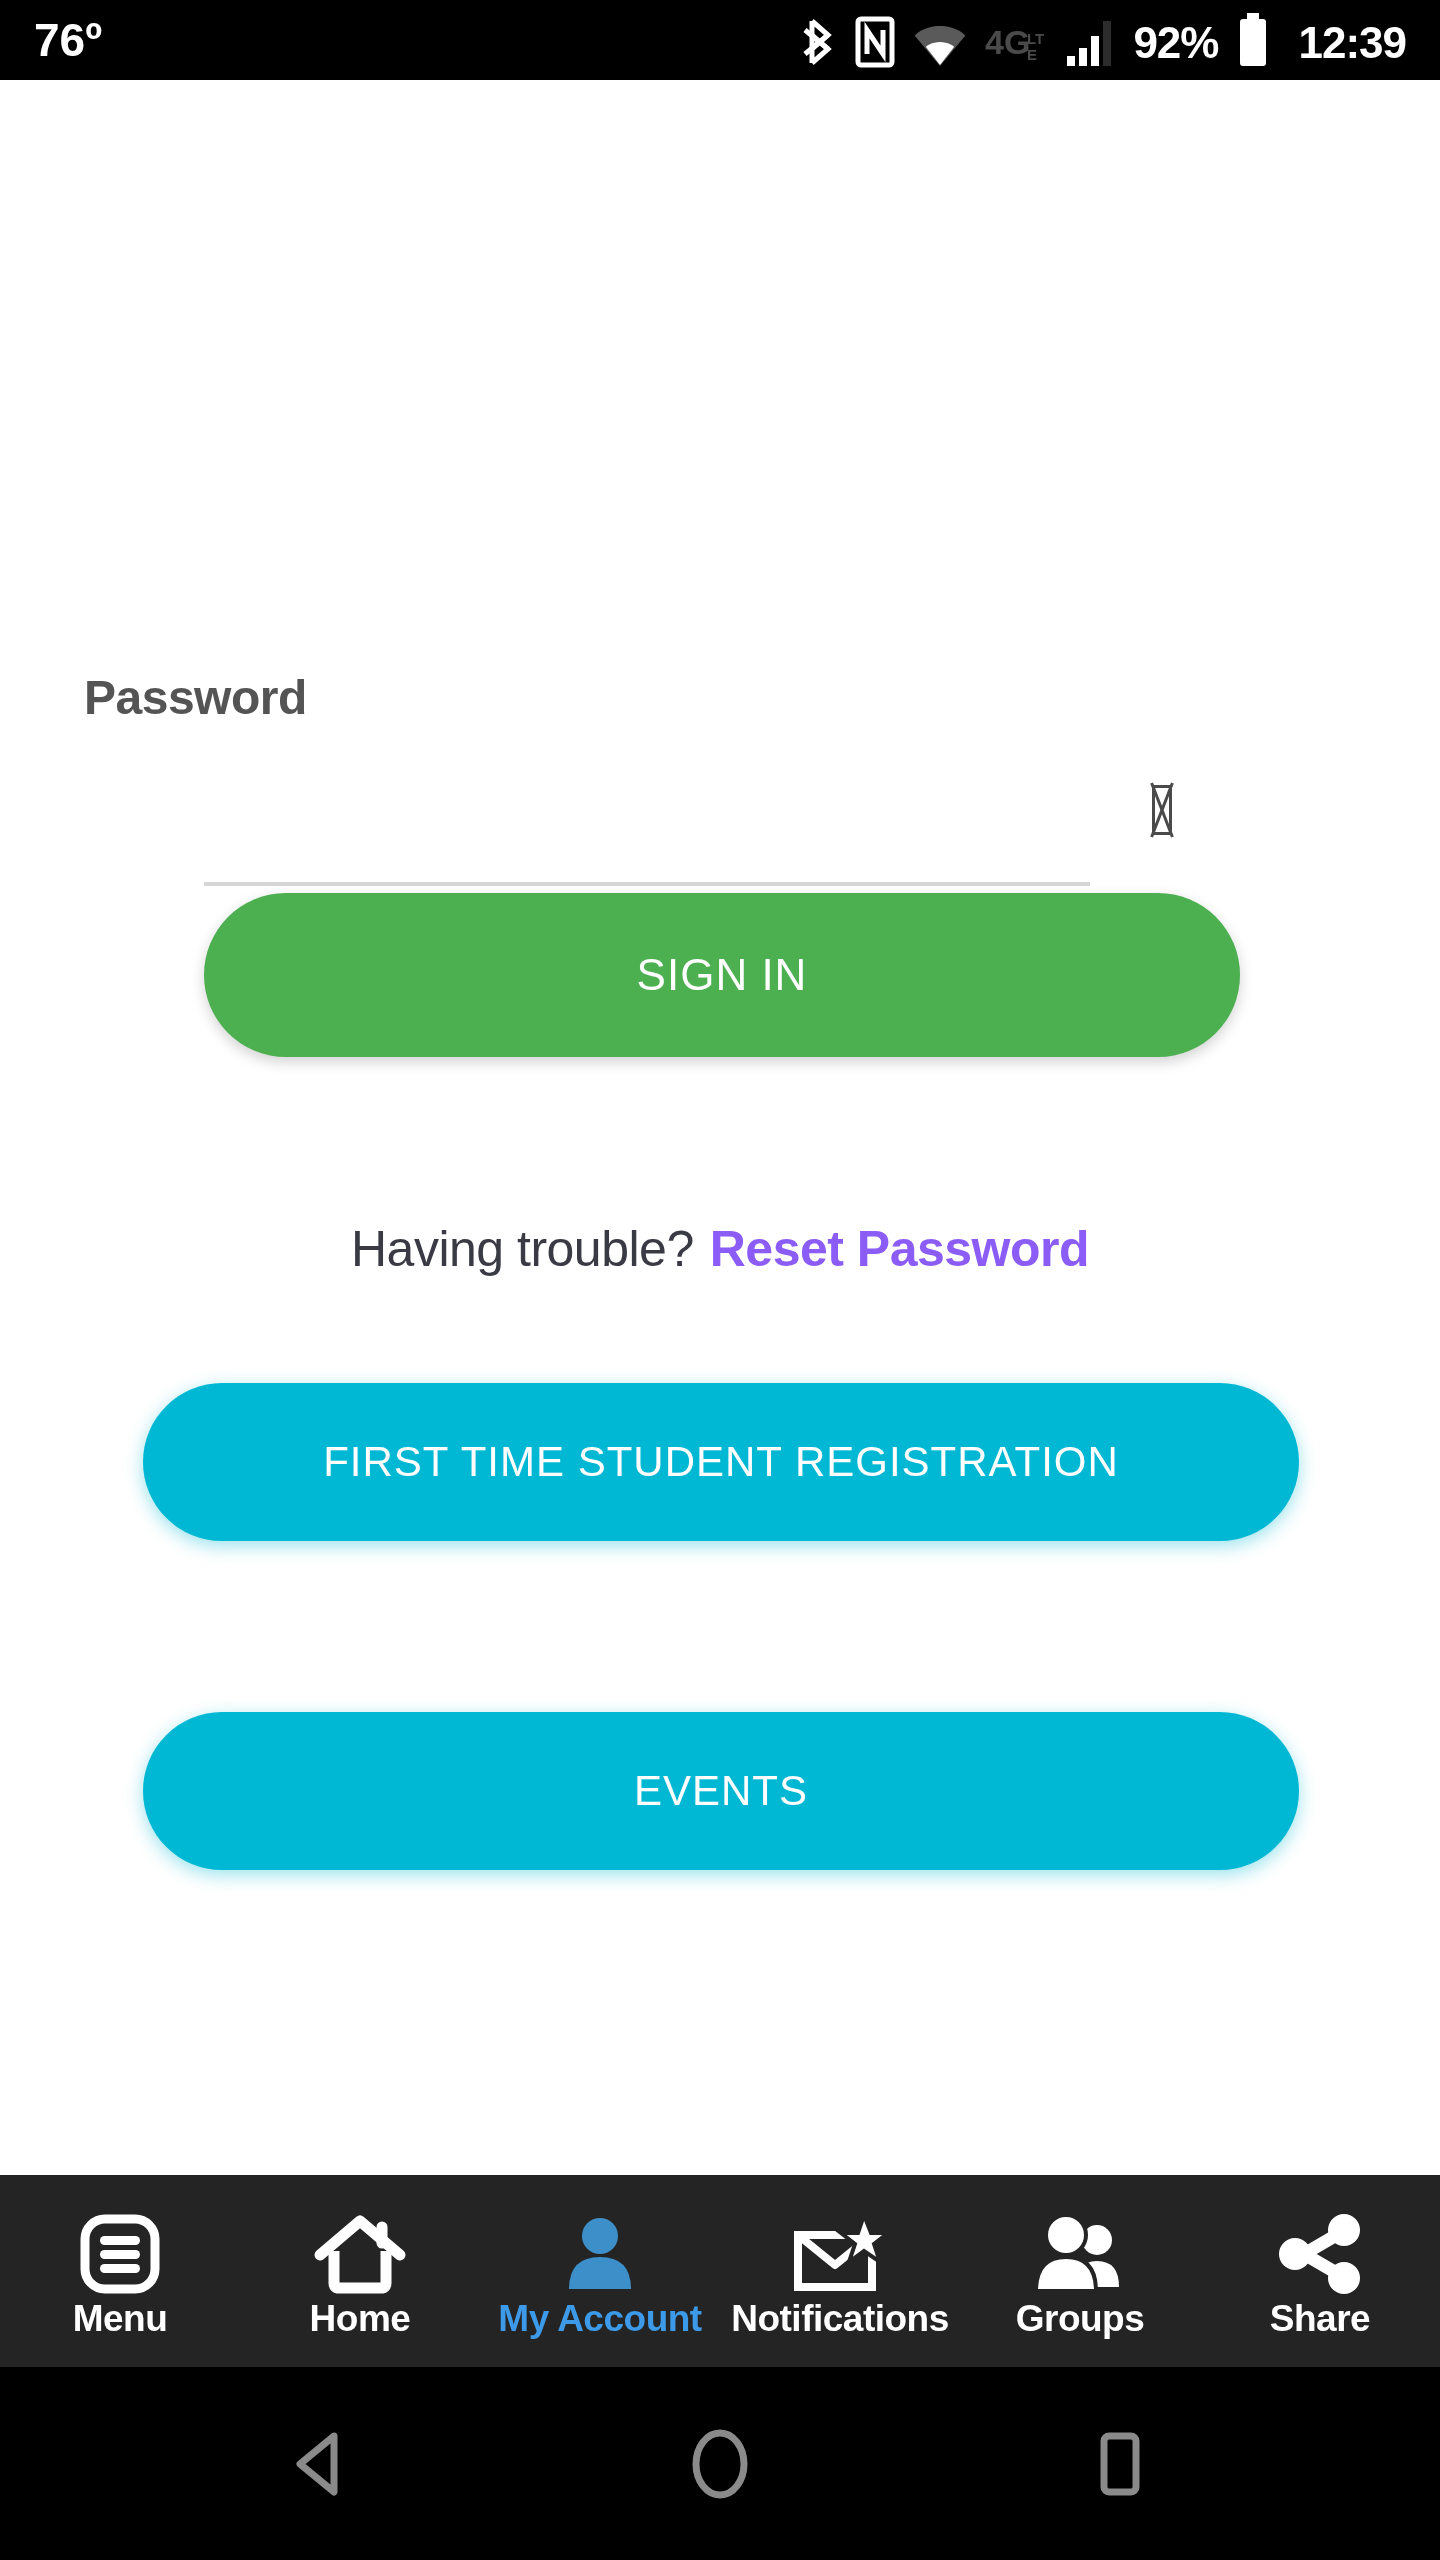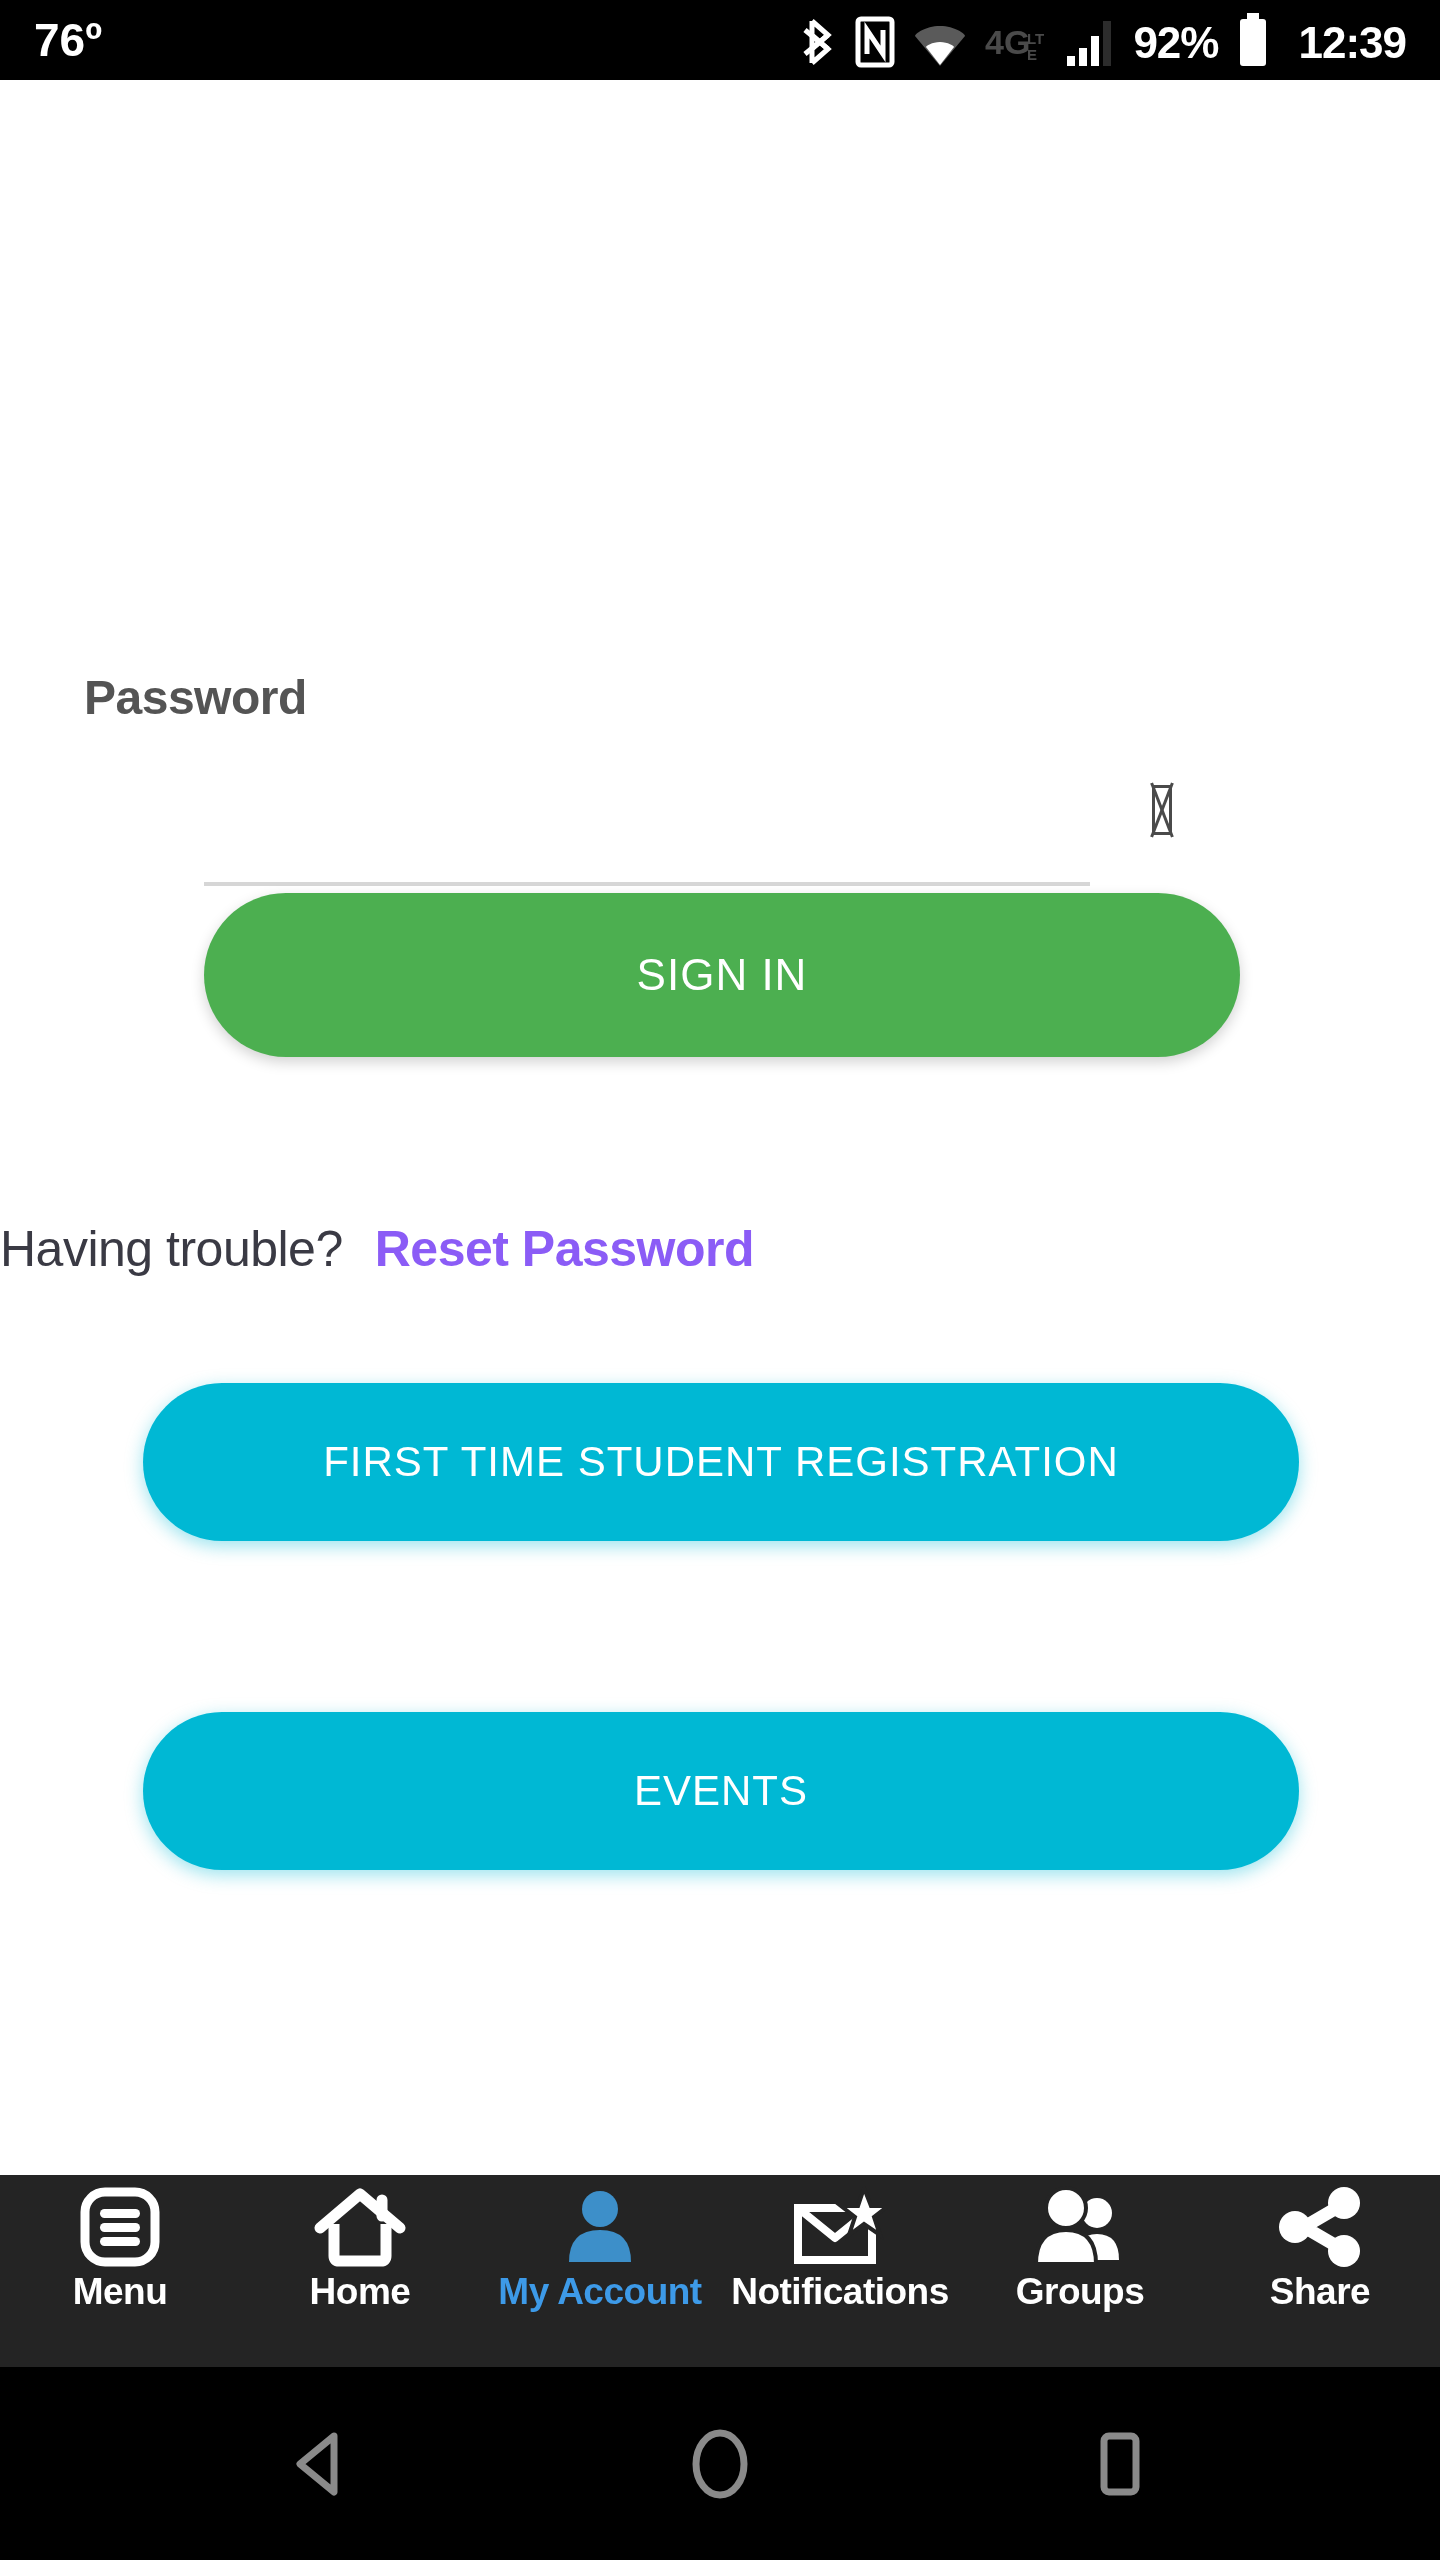--- a/index.html
+++ b/index.html
@@ -118,21 +118,22 @@
     font-size: 42px;
     font-weight: 400;
     box-shadow: 0 5px 18px rgba(0,184,212,0.40);
   }
 
   .helper-row {
     position: absolute;
     width: 100%;
     display: flex;
     align-items: baseline;
-    gap: 32px;
+    justify-content: center;
+    gap: 16px;
   }
   .helper-q {
     font-size: 50px;
     font-weight: 300;
     color: #3a3a44;
     letter-spacing: -0.5px;
   }
   .helper-link {
     font-size: 50px;
     font-weight: 700;
@@ -147,21 +148,21 @@
     height: 192px;
     background: #242424;
     display: flex;
     align-items: stretch;
   }
   .navitem {
     flex: 1 1 0;
     display: flex;
     flex-direction: column;
     align-items: center;
-    justify-content: flex-start;
+    justify-content: center;
     gap: 2px;
     cursor: pointer;
     padding-top: 10px;
   }
   .navitem .glyph {
     height: 84px;
     display: flex;
     align-items: center;
     justify-content: center;
   }

